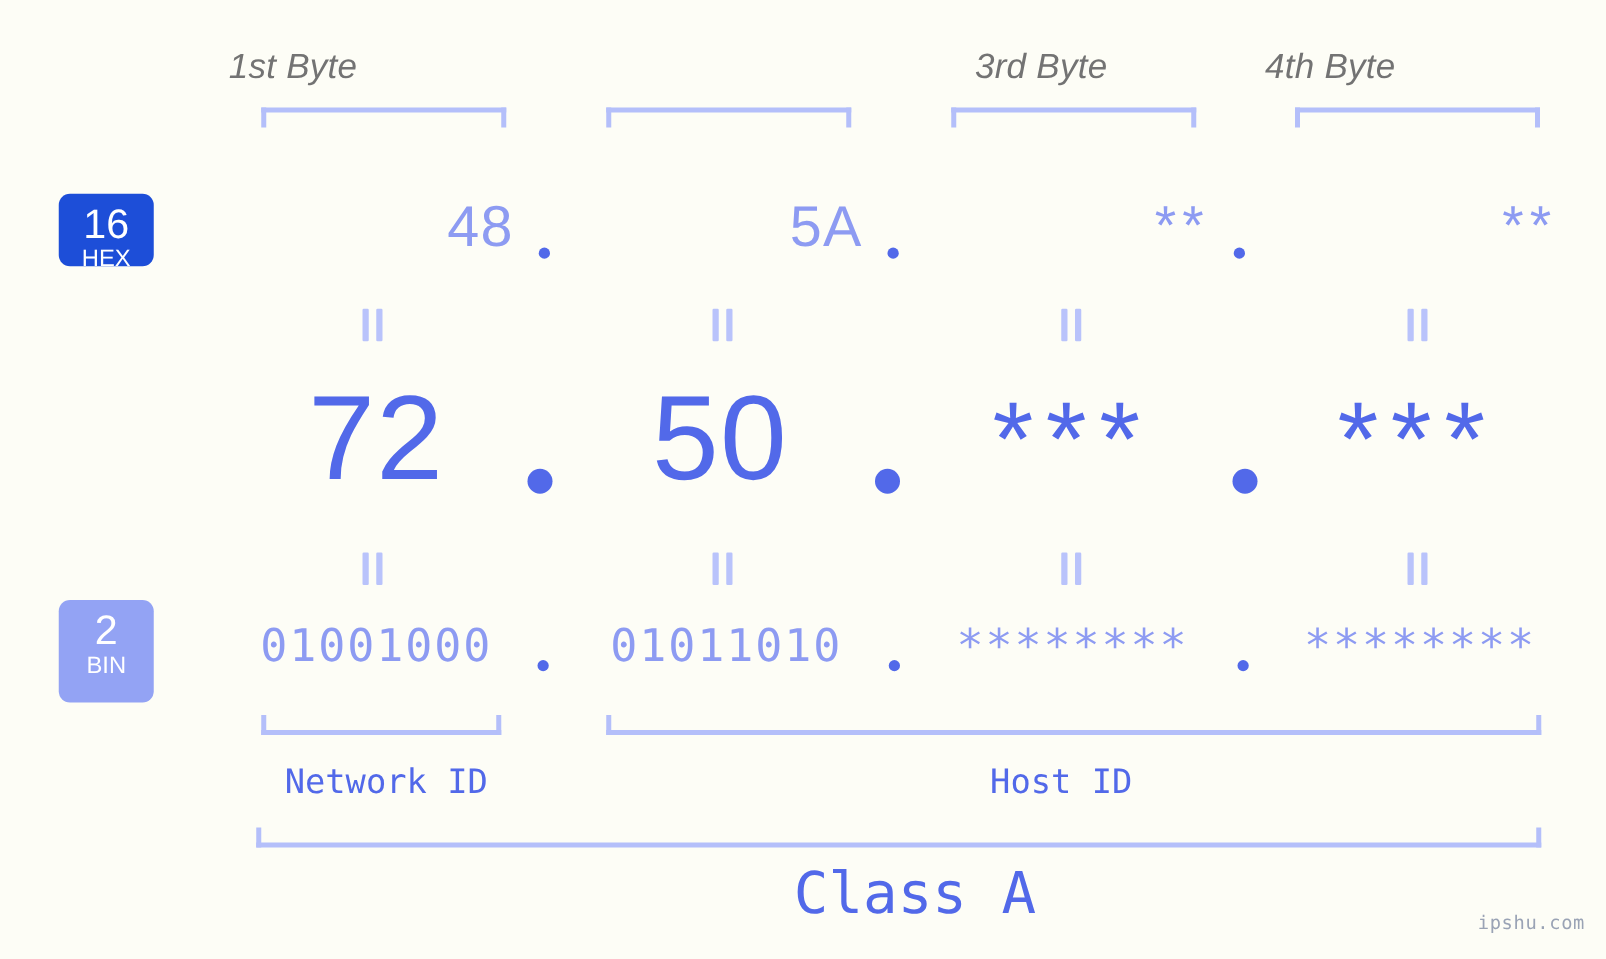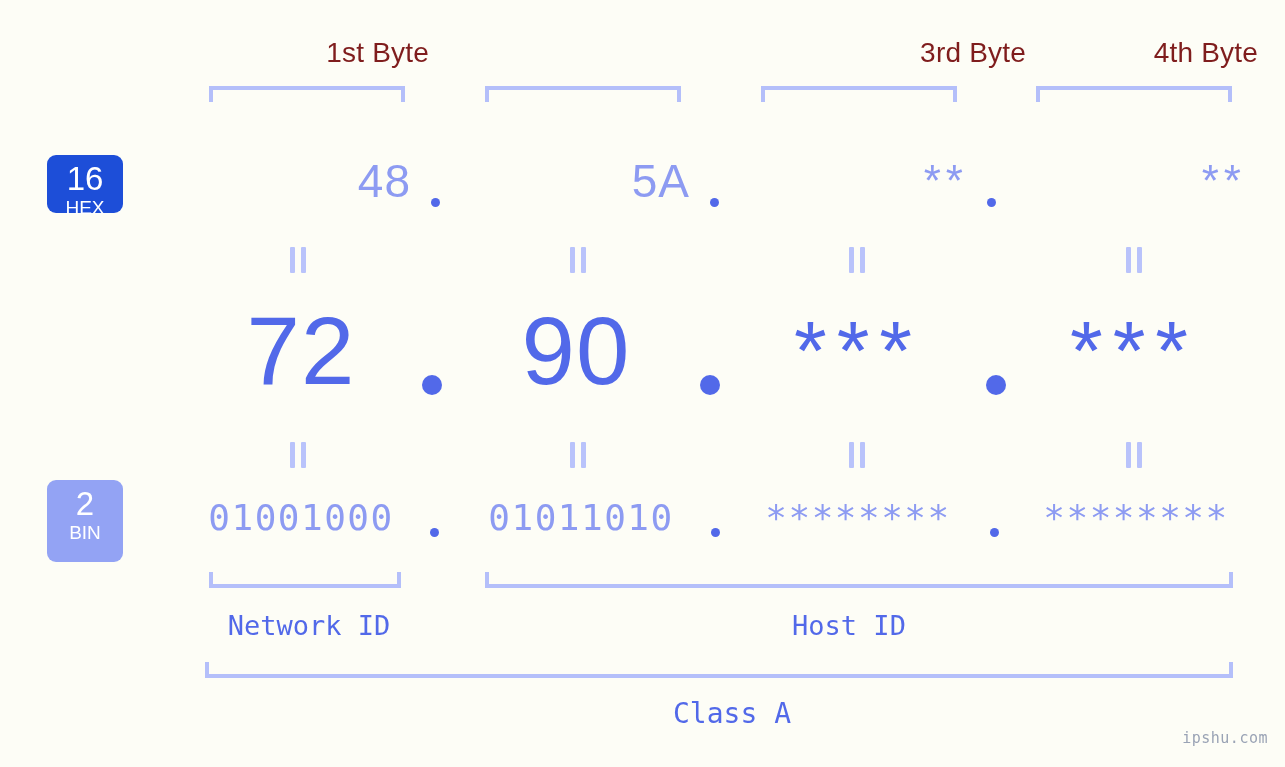--- a/index.html
+++ b/index.html
@@ -21,25 +21,26 @@
     position: absolute;
     inset: 0;
   }
 
   
   .byte-head {
     position: absolute;
     top: 33px;
     height: 40px;
     line-height: 40px;
-    text-align: right;
+    text-align: left;
     font-size: 28px;
-    color: #7f1d1d;
+    color: #737373;
     letter-spacing: 0.2px;
     white-space: nowrap;
+    font-style: italic;
   }
 
   
   .bracket-top {
     position: absolute;
     top: 86px;
     height: 16px;
     border-top: 4px solid #b4bffa;
     border-left: 4px solid #b4bffa;
     border-right: 4px solid #b4bffa;
@@ -159,21 +160,21 @@
 
   
   .caption {
     position: absolute;
     text-align: center;
     white-space: nowrap;
     font-family: "DejaVu Sans Mono", "Liberation Mono", monospace;
     color: #5269e9;
   }
   .caption.id    { top: 608px; font-size: 27px; line-height: 36px; }
-  .caption.class { top: 692px; font-size: 28px; line-height: 44px; }
+  .caption.class { top: 692px; font-size: 46px; line-height: 44px; }
 
   
   .watermark {
     position: absolute;
     right: 17px;
     bottom: 20px;
     font-family: "DejaVu Sans Mono", "Liberation Mono", monospace;
     font-size: 15px;
     color: #9aa3b5;
     letter-spacing: 0.5px;
@@ -226,21 +227,21 @@
       <span class="b"></span>
   </div>
   <div class="eq" style="left:1126px; top:247px;">
     <span class="a"></span>
       <span class="b"></span>
   </div>
 
   <div class="row-dec">
     <div class="cell" style="left:183px; width:236px;">72</div>
     <div class="dot big" style="left:422px; top:375px;"></div>
-    <div class="cell" style="left:458px; width:236px;">90</div>
+    <div class="cell" style="left:458px; width:236px;">50</div>
     <div class="dot big" style="left:700px; top:375px;"></div>
     <div class="cell masked" style="left:740px; width:236px;">***</div>
     <div class="dot big" style="left:986px; top:375px;"></div>
     <div class="cell masked" style="left:1016px; width:236px;">***</div>
   </div>
 
   <div class="eq" style="left:290px; top:442px;">
     <span class="a"></span>
       <span class="b"></span>
   </div>

